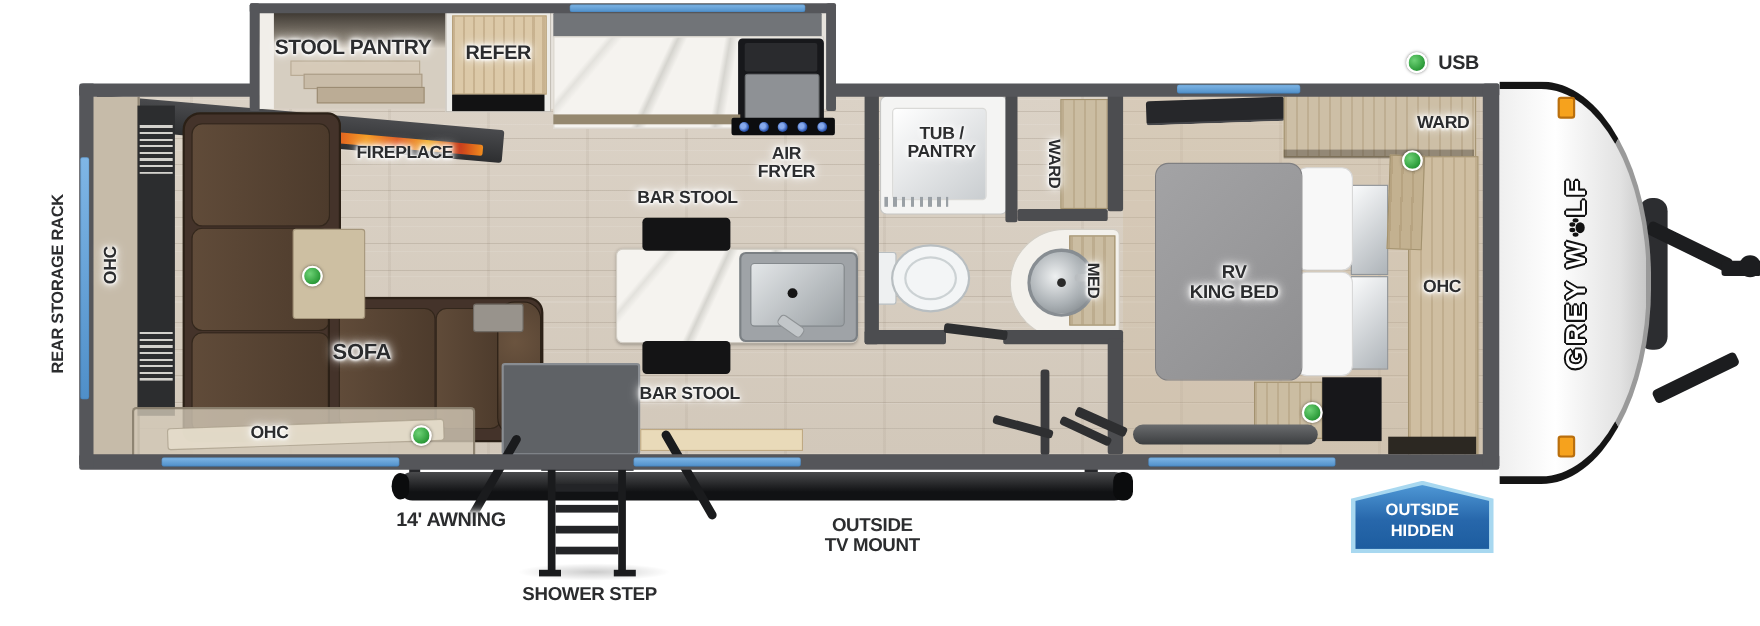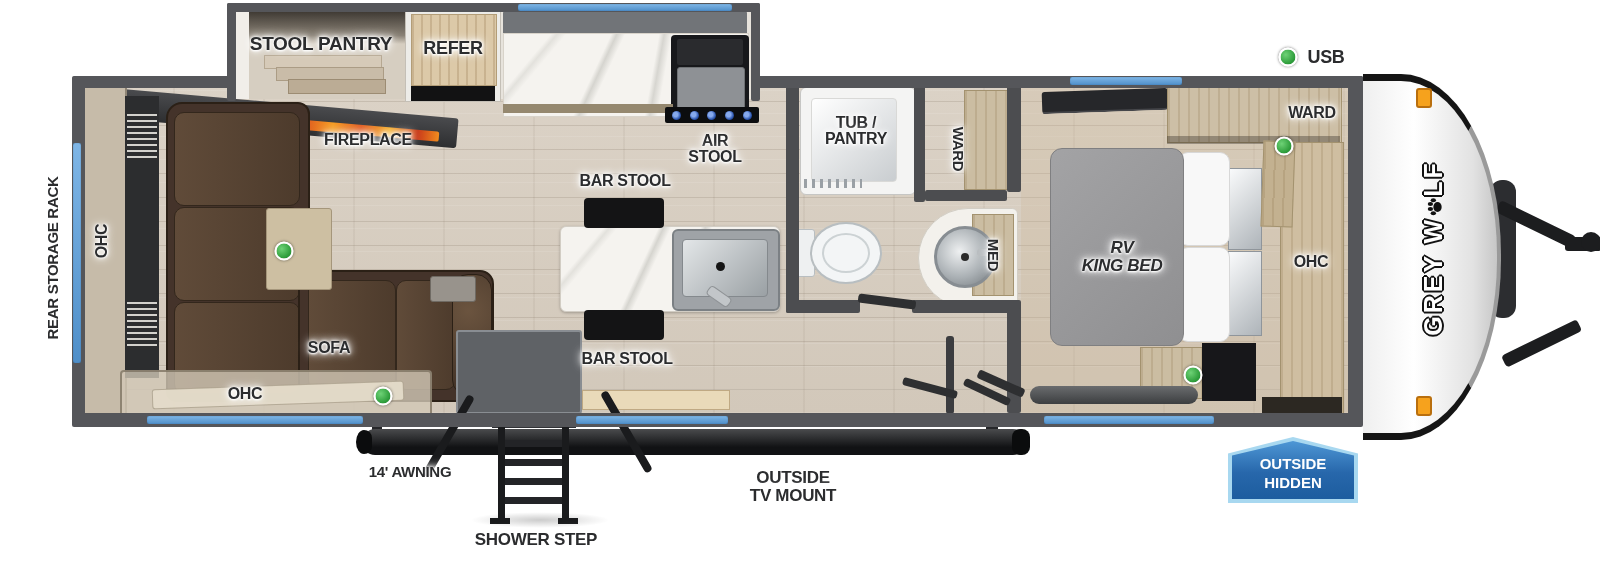--- a/index.html
+++ b/index.html
@@ -227,37 +227,37 @@
       <div class="window" style="left: 73px; top: 143px; width: 8px; height: 220px;"></div>
       <div class="window" style="left: 147px; top: 416px; width: 216px; height: 8px;"></div>
       <div class="window" style="left: 576px; top: 416px; width: 152px; height: 8px;"></div>
       <div class="window" style="left: 1044px; top: 416px; width: 170px; height: 8px;"></div>
     </div>
   <div id="labels-layer">
       <div class="fp-label" style="left: 321px; top: 44px; font-size: 19px; transform: translate(-50%, -50%);">STOOL PANTRY</div>
       <div class="fp-label" style="left: 453px; top: 48px; font-size: 18px; transform: translate(-50%, -50%);">REFER</div>
       <div class="fp-label" style="left: 368px; top: 140px; font-size: 16px; transform: translate(-50%, -50%);">FIREPLACE</div>
       <div class="fp-label" style="left: 715px; top: 149px; font-size: 16px; transform: translate(-50%, -50%);">AIR
-STOOL</div>
+FRYER</div>
       <div class="fp-label" style="left: 625px; top: 181px; font-size: 16px; transform: translate(-50%, -50%);">BAR STOOL</div>
       <div class="fp-label" style="left: 627px; top: 359px; font-size: 16px; transform: translate(-50%, -50%);">BAR STOOL</div>
       <div class="fp-label" style="left: 856px; top: 131px; font-size: 16px; transform: translate(-50%, -50%);">TUB /
 PANTRY</div>
       <div class="fp-label" style="left: 958px; top: 149px; font-size: 15px; transform: translate(-50%, -50%) rotate(90deg);">WARD</div>
       <div class="fp-label" style="left: 993px; top: 255px; font-size: 15px; transform: translate(-50%, -50%) rotate(90deg);">MED</div>
-      <div class="fp-label" style="left: 1122px; top: 256px; font-size: 17px; transform: translate(-50%, -50%); font-style: italic;">RV
+      <div class="fp-label" style="left: 1122px; top: 256px; font-size: 17px; transform: translate(-50%, -50%);">RV
 KING BED</div>
       <div class="fp-label" style="left: 1312px; top: 113px; font-size: 16px; transform: translate(-50%, -50%);">WARD</div>
       <div class="fp-label" style="left: 1311px; top: 262px; font-size: 16px; transform: translate(-50%, -50%);">OHC</div>
       <div class="fp-label" style="left: 1326px; top: 57px; font-size: 18px; transform: translate(-50%, -50%);">USB</div>
       <div class="fp-label" style="left: 53px; top: 258px; font-size: 15px; transform: translate(-50%, -50%) rotate(-90deg);">REAR STORAGE RACK</div>
       <div class="fp-label" style="left: 102px; top: 241px; font-size: 16px; transform: translate(-50%, -50%) rotate(-90deg);">OHC</div>
       <div class="fp-label" style="left: 245px; top: 394px; font-size: 16px; transform: translate(-50%, -50%);">OHC</div>
-      <div class="fp-label" style="left: 329px; top: 348px; font-size: 16px; transform: translate(-50%, -50%);">SOFA</div>
-      <div class="fp-label" style="left: 410px; top: 472px; font-size: 15px; transform: translate(-50%, -50%);">14' AWNING</div>
+      <div class="fp-label" style="left: 329px; top: 321px; font-size: 20px; transform: translate(-50%, -50%);">SOFA</div>
+      <div class="fp-label" style="left: 410px; top: 472px; font-size: 18px; transform: translate(-50%, -50%);">14' AWNING</div>
       <div class="fp-label" style="left: 536px; top: 540px; font-size: 17px; transform: translate(-50%, -50%);">SHOWER STEP</div>
       <div class="fp-label" style="left: 793px; top: 486px; font-size: 17px; transform: translate(-50%, -50%);">OUTSIDE
 TV MOUNT</div>
     </div>
   <div id="dots-layer">
       <div class="usb-dot" style="left: 1288px; top: 57px;"></div>
       <div class="usb-dot" style="left: 1284px; top: 146px;"></div>
       <div class="usb-dot" style="left: 1193px; top: 375px;"></div>
       <div class="usb-dot" style="left: 284px; top: 251px;"></div>
       <div class="usb-dot" style="left: 383px; top: 396px;"></div>

